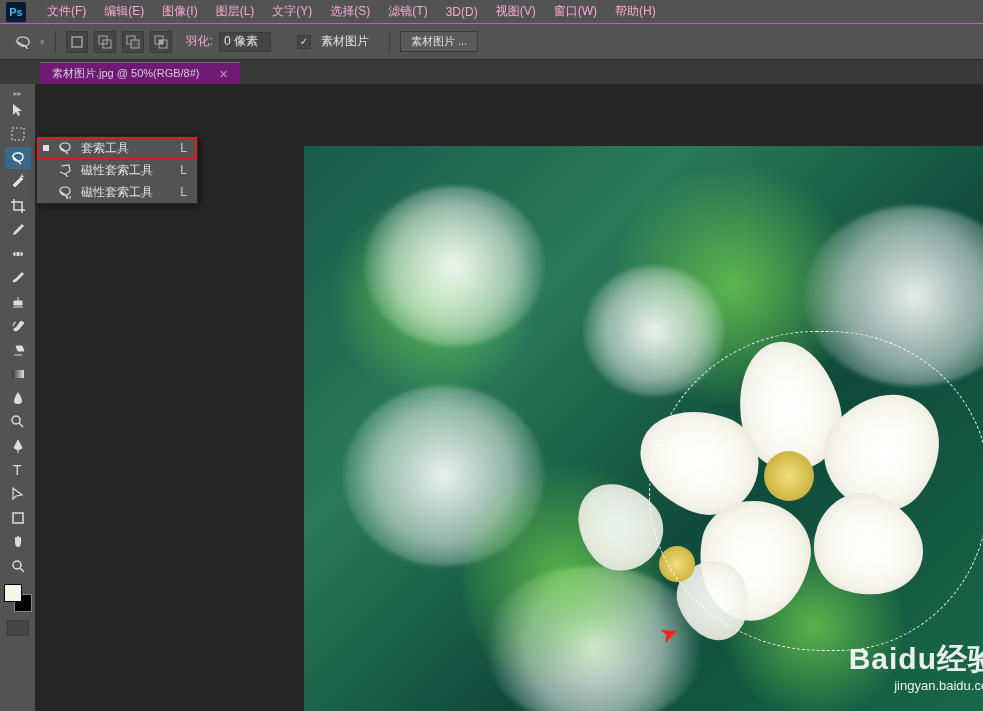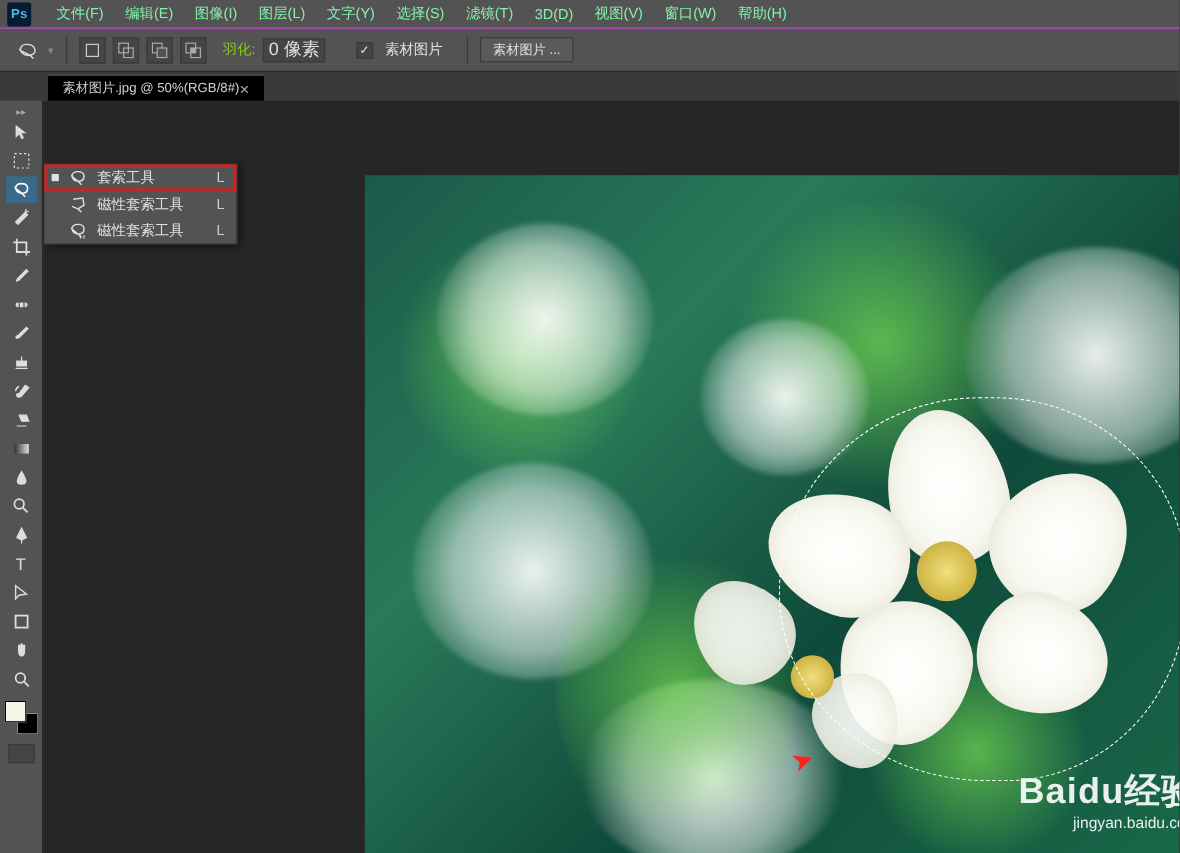--- a/index.html
+++ b/index.html
@@ -1,33 +1,33 @@
 <!DOCTYPE html>
 <html><head>
 <meta charset="utf-8">
 <style>
 * { margin: 0; padding: 0; box-sizing: border-box; font-family: "Microsoft YaHei", Arial, sans-serif; }
 body { background: #535353; width: 983px; height: 711px; overflow: hidden; color: #e0e0e0; font-size: 12px; }
 
 .menubar { height: 24px; background: #535353; display: flex; align-items: center; padding-left: 6px; border-bottom: 1px solid #d946ef; }
 .ps-logo { width: 20px; height: 20px; background: #031c33; color: #4db8e8; display: flex; align-items: center; justify-content: center; font-weight: bold; font-size: 11px; border-radius: 2px; margin-right: 12px; }
-.menu-item { padding: 0 9px; color: #86efac; cursor: pointer; height: 24px; display: flex; align-items: center; }
+.menu-item { padding: 0 9px; color: #f9a8d4; cursor: pointer; height: 24px; display: flex; align-items: center; }
 
 .options-bar { height: 36px; background: #535353; display: flex; align-items: center; padding-left: 10px; border-bottom: 1px solid #2a2a2a; gap: 6px; }
 .opt-tool-icon { width: 28px; height: 22px; display: flex; align-items: center; justify-content: center; }
 .opt-sep { width: 1px; height: 22px; background: #3a3a3a; margin: 0 4px; }
 .opt-btn { width: 22px; height: 22px; background: #454545; border: 1px solid #3a3a3a; display: flex; align-items: center; justify-content: center; cursor: pointer; }
-.opt-label { color: #84cc16; margin-left: 8px; }
-.opt-input { width: 52px; height: 20px; background: #454545; border: 1px solid #3a3a3a; color: #e0e0e0; padding: 0 4px; font-size: 15px; }
+.opt-label { color: #f9a8d4; margin-left: 8px; }
+.opt-input { width: 52px; height: 20px; background: #454545; border: 1px solid #3a3a3a; color: #e0e0e0; padding: 0 4px; font-size: 12px; }
 .opt-check { width: 14px; height: 14px; background: #454545; border: 1px solid #3a3a3a; display: inline-flex; align-items: center; justify-content: center; margin-right: 4px; }
 .opt-check::after { content: "✓"; color: #e0e0e0; font-size: 10px; }
 .opt-button { background: #5a5a5a; border: 1px solid #3a3a3a; color: #e0e0e0; padding: 2px 10px; cursor: pointer; font-size: 11px; }
 
 .tab-bar { height: 24px; background: #3a3a3a; display: flex; align-items: flex-end; padding-left: 40px; }
-.doc-tab { height: 22px; background: #000000; padding: 0 12px; display: flex; align-items: center; gap: 0; font-size: 11px; color: #d0d0d0; border-top: 1px solid #6a6a6a; }
+.doc-tab { height: 22px; background: #701a75; padding: 0 12px; display: flex; align-items: center; gap: 20px; font-size: 11px; color: #d0d0d0; border-top: 1px solid #6a6a6a; }
 .tab-close { color: #aaa; cursor: pointer; font-size: 14px; line-height: 1; }
 
 .workspace { display: flex; height: calc(711px - 24px - 36px - 24px); }
 
 .tool-panel { width: 36px; background: #535353; border-right: 1px solid #2a2a2a; display: flex; flex-direction: column; align-items: center; padding-top: 4px; }
 .tool-expand { height: 10px; width: 100%; display: flex; align-items: center; justify-content: center; font-size: 8px; color: #aaa; cursor: pointer; }
 .tool-btn { width: 26px; height: 22px; display: flex; align-items: center; justify-content: center; cursor: pointer; margin: 1px 0; position: relative; }
 .tool-btn.active { background: #3a6a8a; }
 .color-swatches { margin-top: 6px; position: relative; width: 28px; height: 28px; }
 .swatch-fg { position: absolute; top: 0; left: 0; width: 18px; height: 18px; background: #f5f5e8; border: 1px solid #000; z-index: 2; }

